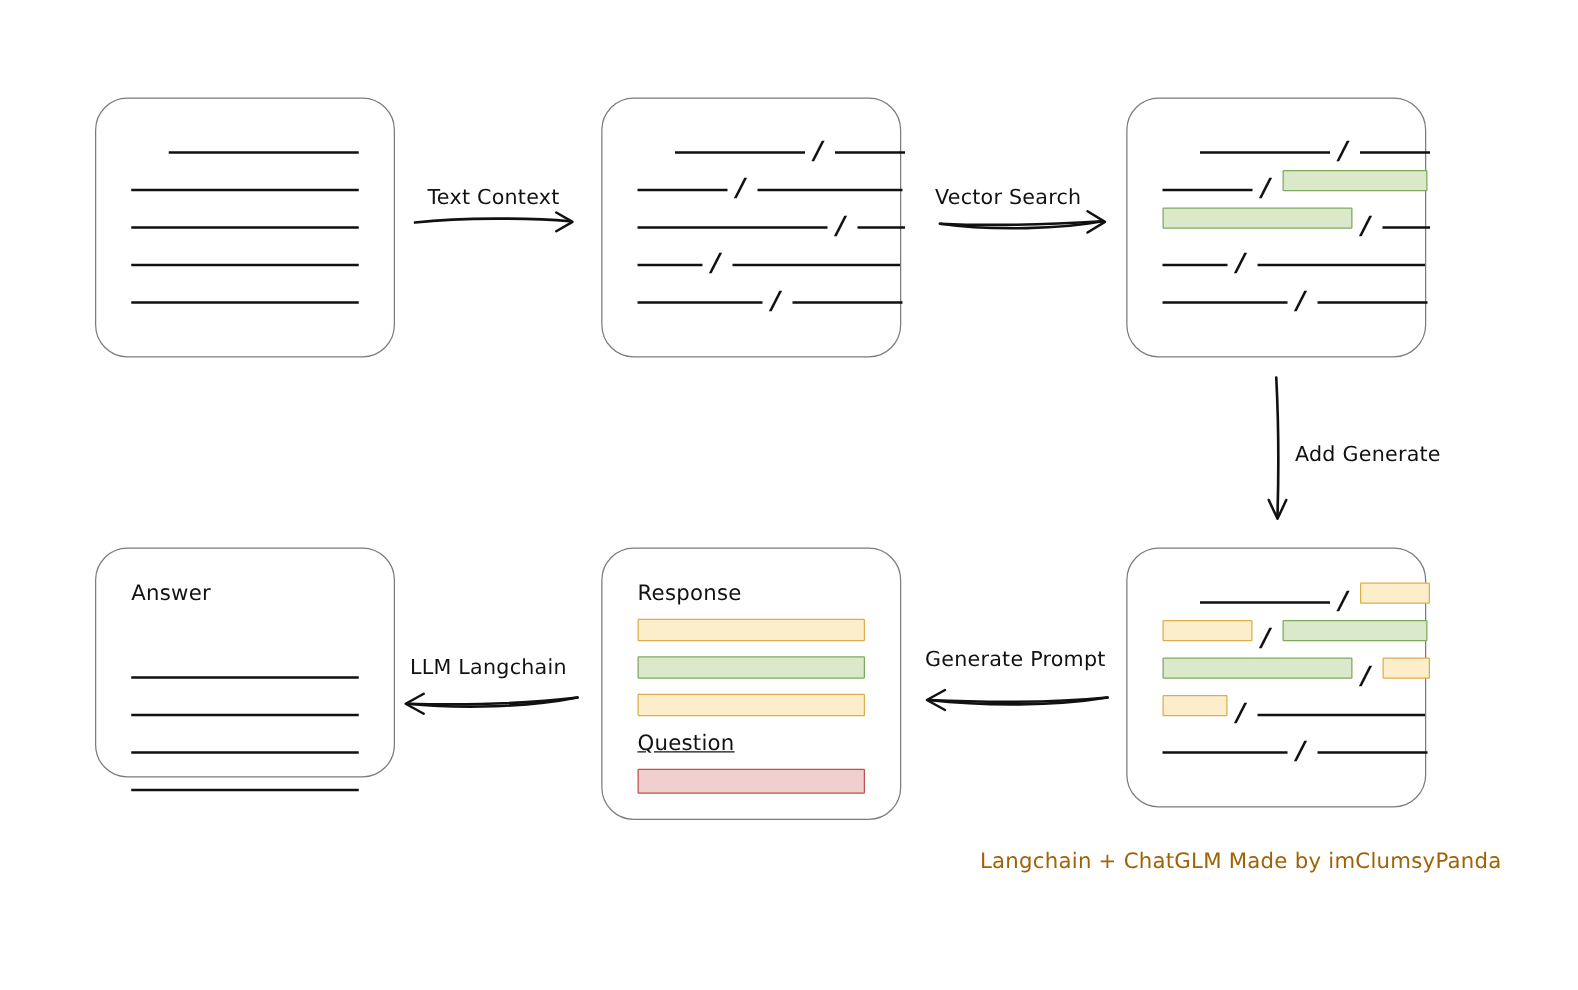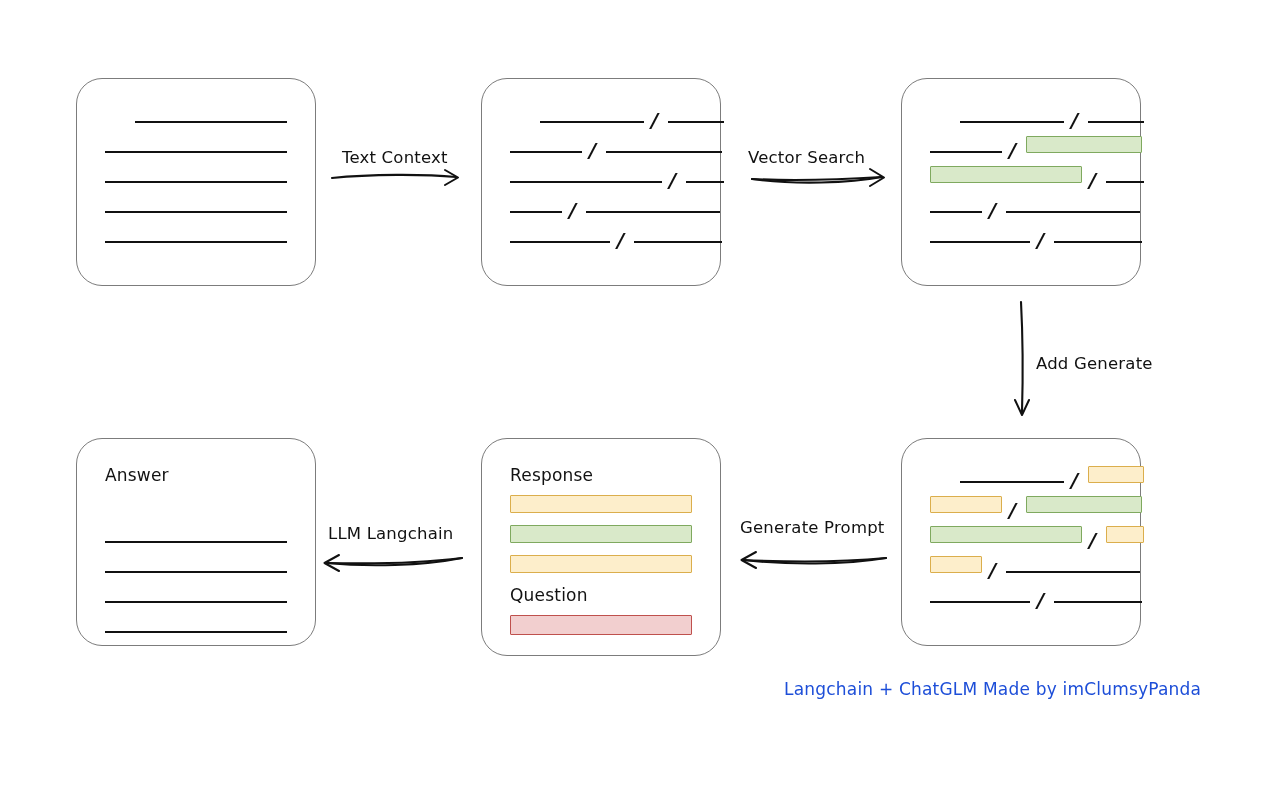--- a/index.html
+++ b/index.html
@@ -52,21 +52,21 @@
   .edge-label{
     position:absolute;
     font-size:16.5px;
     color:#111111;
     white-space:nowrap;
     letter-spacing:.2px;
   }
   .footer{
     position:absolute;
     font-size:17px;
-    color:#1d4ed8;
+    color:#a16207;
     white-space:nowrap;
     letter-spacing:.2px;
   }
   svg.arrow{position:absolute;overflow:visible;}
   svg.arrow path{fill:none;stroke:#111111;stroke-width:2.1;stroke-linecap:round;stroke-linejoin:round;}
   svg.arrow path.head{stroke-width:2.0;}
 </style>
 </head>
 <body>
 
@@ -124,27 +124,27 @@
       <div class="chip yellow" style="left: 204px; top: 87px; width: 38px; height: 17px;"></div>
       <div class="chip yellow" style="left: 28px; top: 117px; width: 52px; height: 17px;"></div>
       <span class="slash" style="left: 87px; top: 132px;">/</span>
       <div class="rule" style="left: 104px; top: 132px; width: 134px;"></div>
       <div class="rule" style="left: 28px; top: 162px; width: 100px;"></div>
       <span class="slash" style="left: 135px; top: 162px;">/</span>
       <div class="rule" style="left: 152px; top: 162px; width: 88px;"></div>
     </div>
     <div class="box" style="left: 481px; top: 438px; width: 240px; height: 218px;">
       <div class="box-label" style="left: 28px; top: 26px;">Response</div>
-      <div class="box-label" style="left: 28px; top: 146px;">Question</div>
+      <div class="box-label" style="left: 28px; top: 146px; text-decoration: underline;">Question</div>
       <div class="chip yellow" style="left: 28px; top: 56px; width: 182px; height: 18px;"></div>
       <div class="chip green" style="left: 28px; top: 86px; width: 182px; height: 18px;"></div>
       <div class="chip yellow" style="left: 28px; top: 116px; width: 182px; height: 18px;"></div>
       <div class="chip red" style="left: 28px; top: 176px; width: 182px; height: 20px;"></div>
     </div>
-    <div class="box" style="left: 76px; top: 438px; width: 240px; height: 208px;">
+    <div class="box" style="left: 76px; top: 438px; width: 240px; height: 184px;">
       <div class="box-label" style="left: 28px; top: 26px;">Answer</div>
       <div class="rule" style="left: 28px; top: 102px; width: 182px;"></div>
       <div class="rule" style="left: 28px; top: 132px; width: 182px;"></div>
       <div class="rule" style="left: 28px; top: 162px; width: 182px;"></div>
       <div class="rule" style="left: 28px; top: 192px; width: 182px;"></div>
     </div>
   </div>
 
 <svg class="arrow" style="left:330px;top:160px;" width="135" height="30" viewBox="0 0 135 30">
   <path d="M2,18 C40,14 95,14 126,17"></path>

